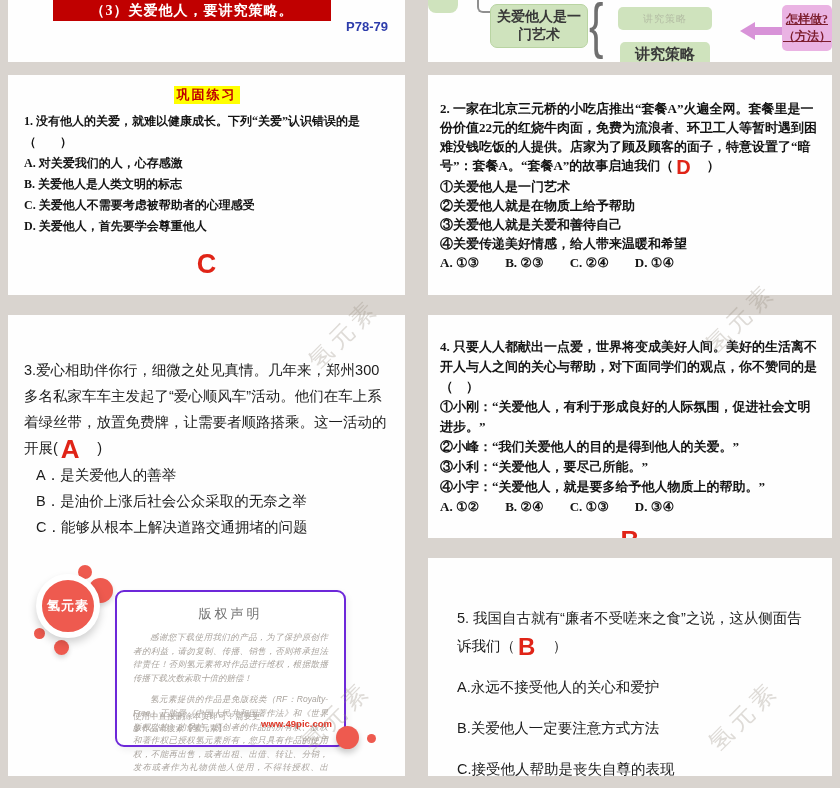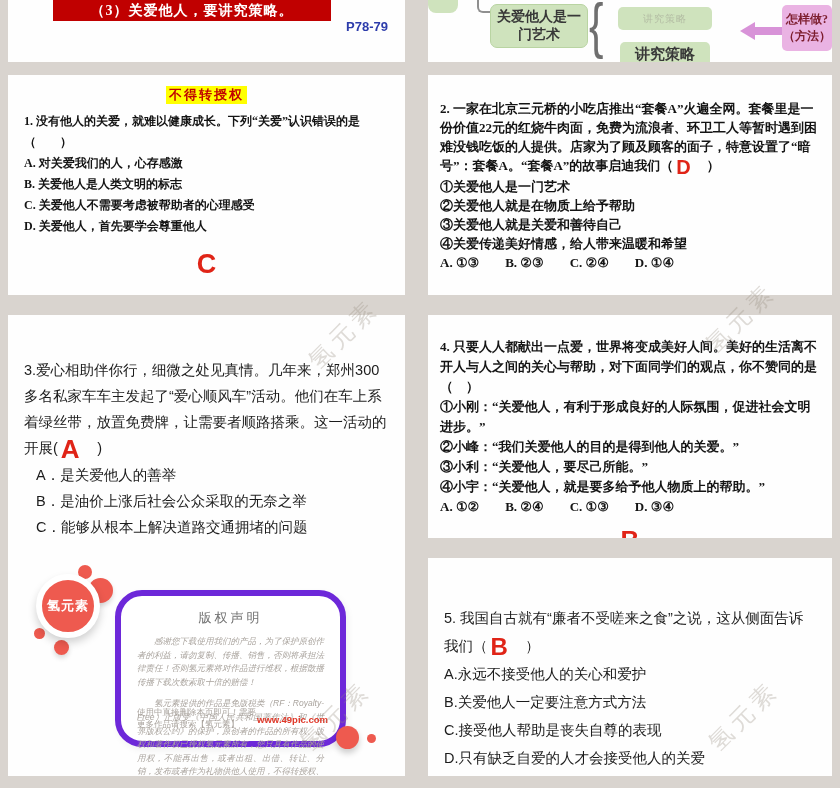--- a/index.html
+++ b/index.html
@@ -27,21 +27,21 @@
   .fc-brace{position:absolute;left:158px;top:-7px;font-size:62px;line-height:64px;color:#6f6f6f;
             transform:scaleX(.7);font-weight:200;}
   .fc-faded{left:190px;top:7px;width:94px;height:23px;border-radius:5px;}
   .fc-faded span{color:rgba(125,115,115,.35);font-size:10px;letter-spacing:1px;}
   .fc-strategy{left:192px;top:42px;width:90px;height:24px;border-radius:5px;font-size:15px;font-weight:700;}
   .fc-arrow{position:absolute;left:312px;top:22px;width:42px;height:18px;}
   .fc-arrow-head{position:absolute;left:0;top:0;width:0;height:0;
                  border-top:9px solid transparent;border-bottom:9px solid transparent;border-right:15px solid #d893d8;}
   .fc-arrow-shaft{position:absolute;left:14px;top:5px;width:28px;height:8px;background:#d893d8;}
   .fc-method{left:354px;top:5px;width:50px;height:46px;background:#eab3e3;border-radius:5px;
-             color:#7c1d2e;font-weight:700;font-size:12px;line-height:1.45;flex-direction:column;}
+             color:#7c1d2e;font-weight:700;font-size:12px;line-height:1.45;flex-direction:column;text-decoration:underline;}
 
   
   #p-q1{left:8px;top:75px;width:397px;height:220px;}
   .q1-head-wrap{margin-top:10px;text-align:center;}
   .q1-head{display:inline-block;background:#ffff00;color:#c00000;font-weight:700;font-size:13px;
            padding:0 3px;letter-spacing:2px;}
   .q1-body{margin:7px 16px 0;font-size:12px;font-weight:700;color:#141414;line-height:21px;}
   .q1-body p{margin:0;}
   .ans-big{text-align:center;color:#e02417;font-weight:700;font-family:"Liberation Sans",sans-serif;}
   .q1-ans{margin-top:12px;font-size:27px;}
@@ -59,37 +59,37 @@
   .q3-body .opt{padding-left:12px;}
   .ans-a{font-size:26px;vertical-align:-5px;}
 
   #p-q4{left:428px;top:315px;width:404px;height:223px;}
   .q4-body{margin:22px 12px 0;font-size:13px;font-weight:700;color:#141414;line-height:20px;}
   .q4-body p{margin:0;}
   .q4-ans{margin-top:8px;font-size:26px;}
 
   #p-q5{left:428px;top:558px;width:404px;height:218px;}
   .q5-body{margin:46px 16px 0;font-size:14.5px;color:#1c1c1c;line-height:28px;}
-  .q5-body p{margin:0;}
+  .q5-body p{margin:13px;}
   .ans-b{font-size:24px;vertical-align:-4px;}
 
   
   #p-copy{left:8px;top:558px;width:397px;height:218px;}
   .circle{position:absolute;border-radius:50%;background:#ee5a4f;}
   .logo-main{left:28px;top:16px;width:52px;height:52px;border:6px solid #fff;
              box-shadow:0 5px 9px rgba(0,0,0,.18);display:flex;align-items:center;justify-content:center;
              color:#fff;font-size:13px;font-weight:700;letter-spacing:1px;z-index:2;}
   .c1{left:70px;top:7px;width:14px;height:14px;}
   .c2{left:80px;top:20px;width:25px;height:25px;box-shadow:0 3px 5px rgba(0,0,0,.15);}
   .c3{left:26px;top:70px;width:11px;height:11px;}
   .c4{left:46px;top:82px;width:15px;height:15px;box-shadow:0 3px 5px rgba(0,0,0,.15);}
   .c5{left:328px;top:168px;width:23px;height:23px;box-shadow:0 4px 6px rgba(0,0,0,.2);}
   .c6{left:359px;top:176px;width:9px;height:9px;}
   .copy-box{position:absolute;left:107px;top:32px;width:231px;height:157px;background:#fff;
-            border:6px solid #6d28d9;border-radius:27px;box-shadow:2px 3px 7px rgba(0,0,0,.06);box-sizing:border-box;}
+            border:2px solid #6d28d9;border-radius:9px;box-shadow:2px 3px 7px rgba(0,0,0,.06);box-sizing:border-box;}
   .copy-title{margin-top:13px;text-align:center;color:#6f6f6f;font-size:13px;letter-spacing:3px;}
   .copy-p{margin:8px 16px 0;font-size:8.5px;color:#aaa49e;line-height:1.6;text-indent:2em;text-align:justify;font-style:italic;}
   .copy-foot{position:absolute;left:16px;right:12px;bottom:10px;display:flex;
              justify-content:space-between;align-items:center;font-size:8.5px;color:#aaa49e;}
   .copy-url{color:#e0392a;font-weight:700;font-size:9.5px;}
 
   
   .wm{position:absolute;z-index:9;font-size:24px;letter-spacing:5px;color:rgba(150,138,125,.30);
       transform:rotate(-45deg);pointer-events:none;}
   .wm1{left:300px;top:318px;}
@@ -120,21 +120,21 @@
       <div class="fc-arrow-head"></div>
       <div class="fc-arrow-shaft"></div>
     </div>
     <div class="fc-node fc-method kai">
       <div>怎样做?</div>
       <div>（方法）</div>
     </div>
   </section>
 
   <section class="panel kai" id="p-q1">
-    <div class="q1-head-wrap"><span class="q1-head">不得转授权</span></div>
+    <div class="q1-head-wrap"><span class="q1-head">巩固练习</span></div>
     <div class="q1-body">
       <p>1. 没有他人的关爱，就难以健康成长。下列“关爱”认识错误的是（　　）</p>
       <p>A. 对关爱我们的人，心存感激</p>
       <p>B. 关爱他人是人类文明的标志</p>
       <p>C. 关爱他人不需要考虑被帮助者的心理感受</p>
       <p>D. 关爱他人，首先要学会尊重他人</p>
     </div>
     <div class="ans-big q1-ans">C</div>
   </section>
 

